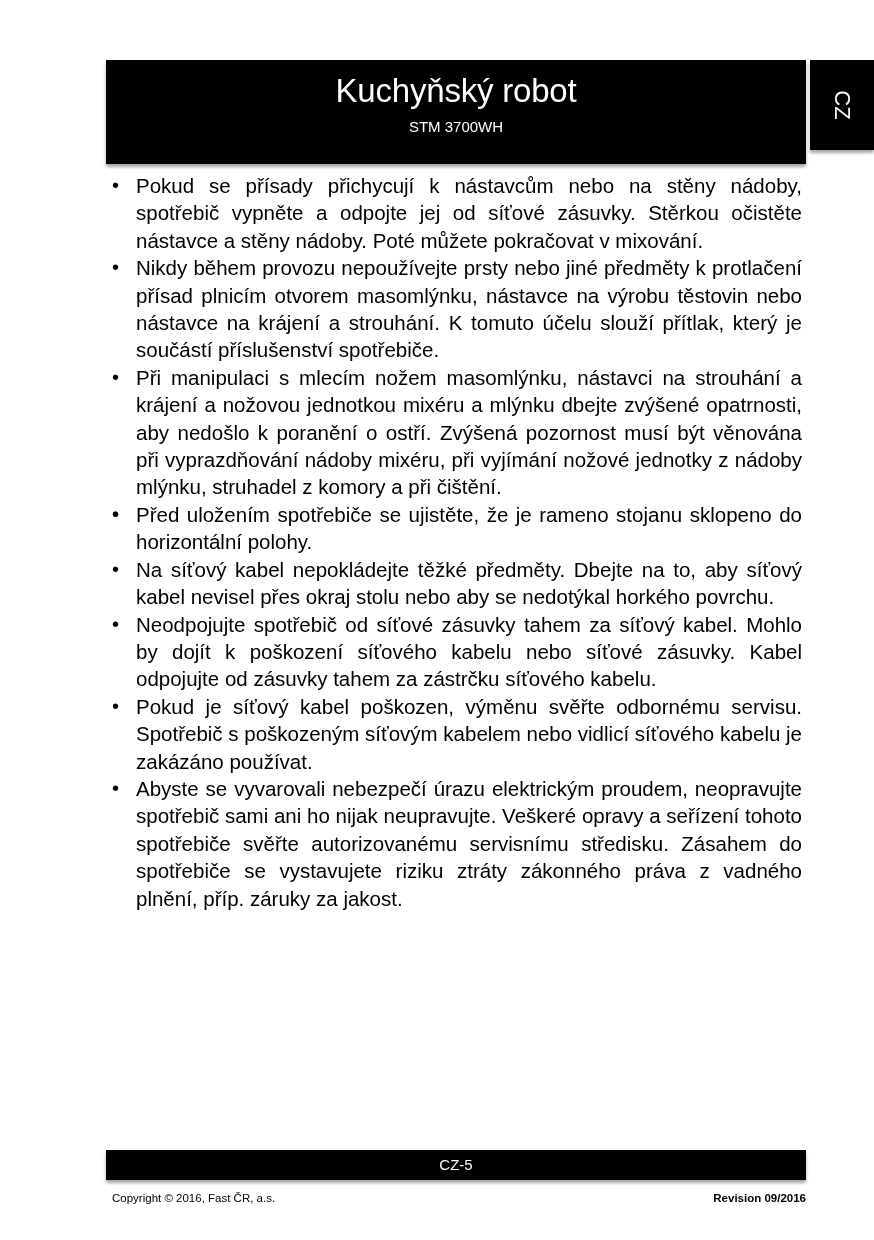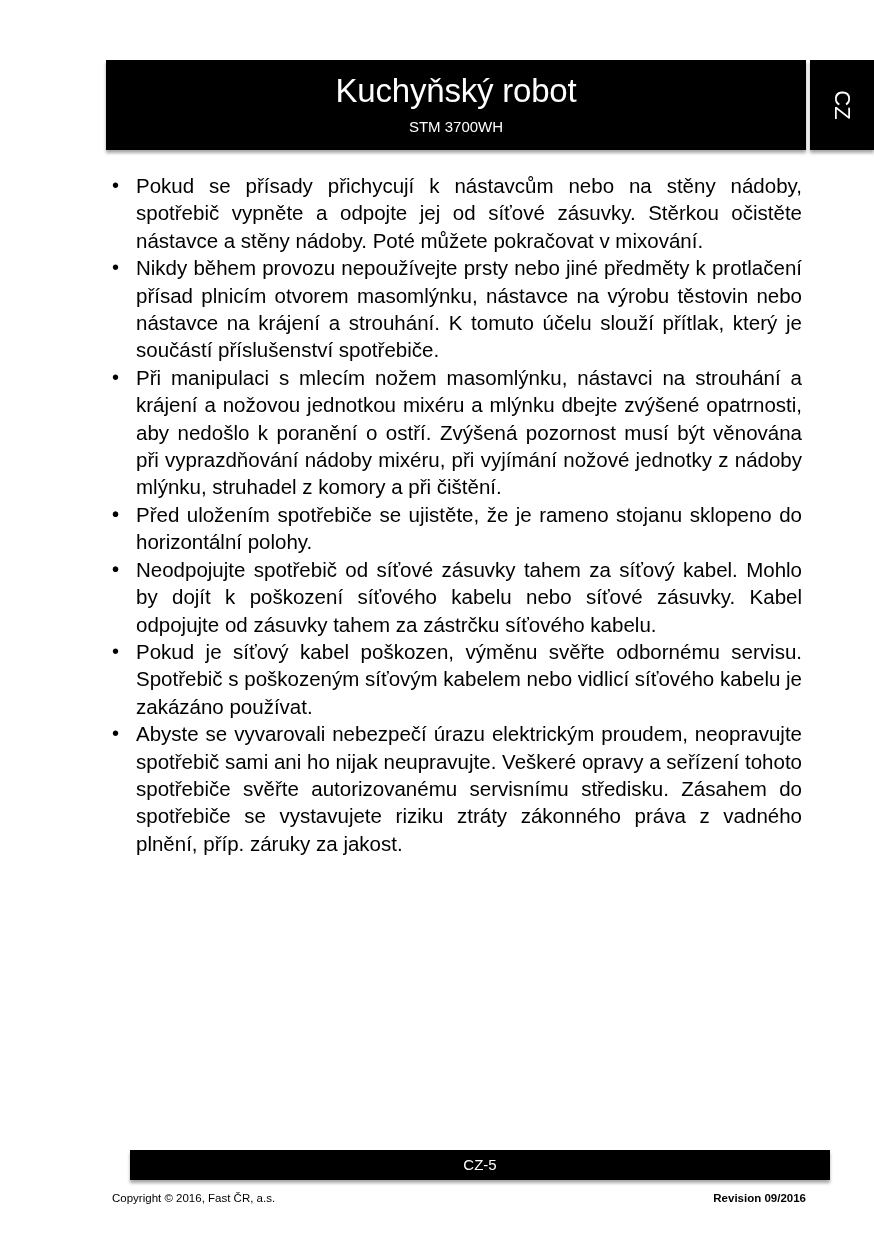--- a/index.html
+++ b/index.html
@@ -13,21 +13,21 @@
       position: relative;
       overflow: hidden;
       font-family: "Liberation Sans", "DejaVu Sans", sans-serif;
       color: #000;
     }
     .header-bar {
       position: absolute;
       left: 106px;
       top: 60px;
       width: 700px;
-      height: 90px;
+      height: 104px;
       background: #000;
       box-shadow: 0 3px 3px rgba(0,0,0,0.35);
       text-align: center;
       color: #fff;
     }
     .header-title {
       position: absolute;
       left: 0; right: 0;
       top: 11px;
       font-size: 33px;
@@ -90,21 +90,20 @@
       left: 106px;
       top: 1150px;
       width: 700px;
       height: 30px;
       background: #000;
       box-shadow: 0 3px 3px rgba(0,0,0,0.35);
       color: #fff;
       text-align: center;
       font-size: 15px;
       line-height: 30px;
-      margin-left: 24px;
     }
     .copyright {
       position: absolute;
       left: 112px;
       top: 1190px;
       font-size: 11.5px;
       line-height: 16px;
     }
     .revision {
       position: absolute;
@@ -127,21 +126,21 @@
   <div class="lang-tab-label">CZ</div>
 </div>
 
 <div class="content">
   <ul class="bullets">
     <li><span class="bullet">•</span><span>Pokud se přísady přichycují k nástavcům nebo na stěny nádoby, spotřebič vypněte a odpojte jej od síťové zásuvky. Stěrkou očistěte nástavce a stěny nádoby. Poté můžete pokračovat v mixování.</span></li>
     <li><span class="bullet">•</span><span>Nikdy během provozu nepoužívejte prsty nebo jiné předměty k protlačení přísad plnicím otvorem masomlýnku, nástavce na výrobu těstovin nebo nástavce na krájení a strouhání. K tomuto účelu slouží přítlak, který je součástí příslušenství spotřebiče.</span></li>
     <li><span class="bullet">•</span><span>Při manipulaci s mlecím nožem masomlýnku, nástavci na strouhání a krájení a nožovou jednotkou mixéru a mlýnku dbejte zvýšené opatrnosti, aby nedošlo k poranění o ostří. Zvýšená pozornost musí být věnována při vyprazdňování nádoby mixéru, při vyjímání nožové jednotky z nádoby mlýnku, struhadel z komory a při čištění.</span></li>
     <li><span class="bullet">•</span></li>
     <li><span class="bullet">•</span><span>Před uložením spotřebiče se ujistěte, že je rameno stojanu sklopeno do horizontální polohy.</span></li>
-    <li><span class="bullet">•</span></li>
+    <li><span class="bullet">•</span><span>Na síťový kabel nepokládejte těžké předměty. Dbejte na to, aby síťový kabel nevisel přes okraj stolu nebo aby se nedotýkal horkého povrchu.</span></li>
     <li><span class="bullet">•</span><span>Neodpojujte spotřebič od síťové zásuvky tahem za síťový kabel. Mohlo by dojít k poškození síťového kabelu nebo síťové zásuvky. Kabel odpojujte od zásuvky tahem za zástrčku síťového kabelu.</span></li>
     <li><span class="bullet">•</span><span>Pokud je síťový kabel poškozen, výměnu svěřte odbornému servisu. Spotřebič s poškozeným síťovým kabelem nebo vidlicí síťového kabelu je zakázáno používat.</span></li>
     <li><span class="bullet">•</span><span>Abyste se vyvarovali nebezpečí úrazu elektrickým proudem, neopravujte spotřebič sami ani ho nijak neupravujte. Veškeré opravy a seřízení tohoto spotřebiče svěřte autorizovanému servisnímu středisku. Zásahem do spotřebiče se vystavujete riziku ztráty zákonného práva z vadného plnění, příp. záruky za jakost.</span></li>
   </ul>
 </div>
 
 <div class="footer-bar">
   <span>CZ-5</span>
 </div>
 

